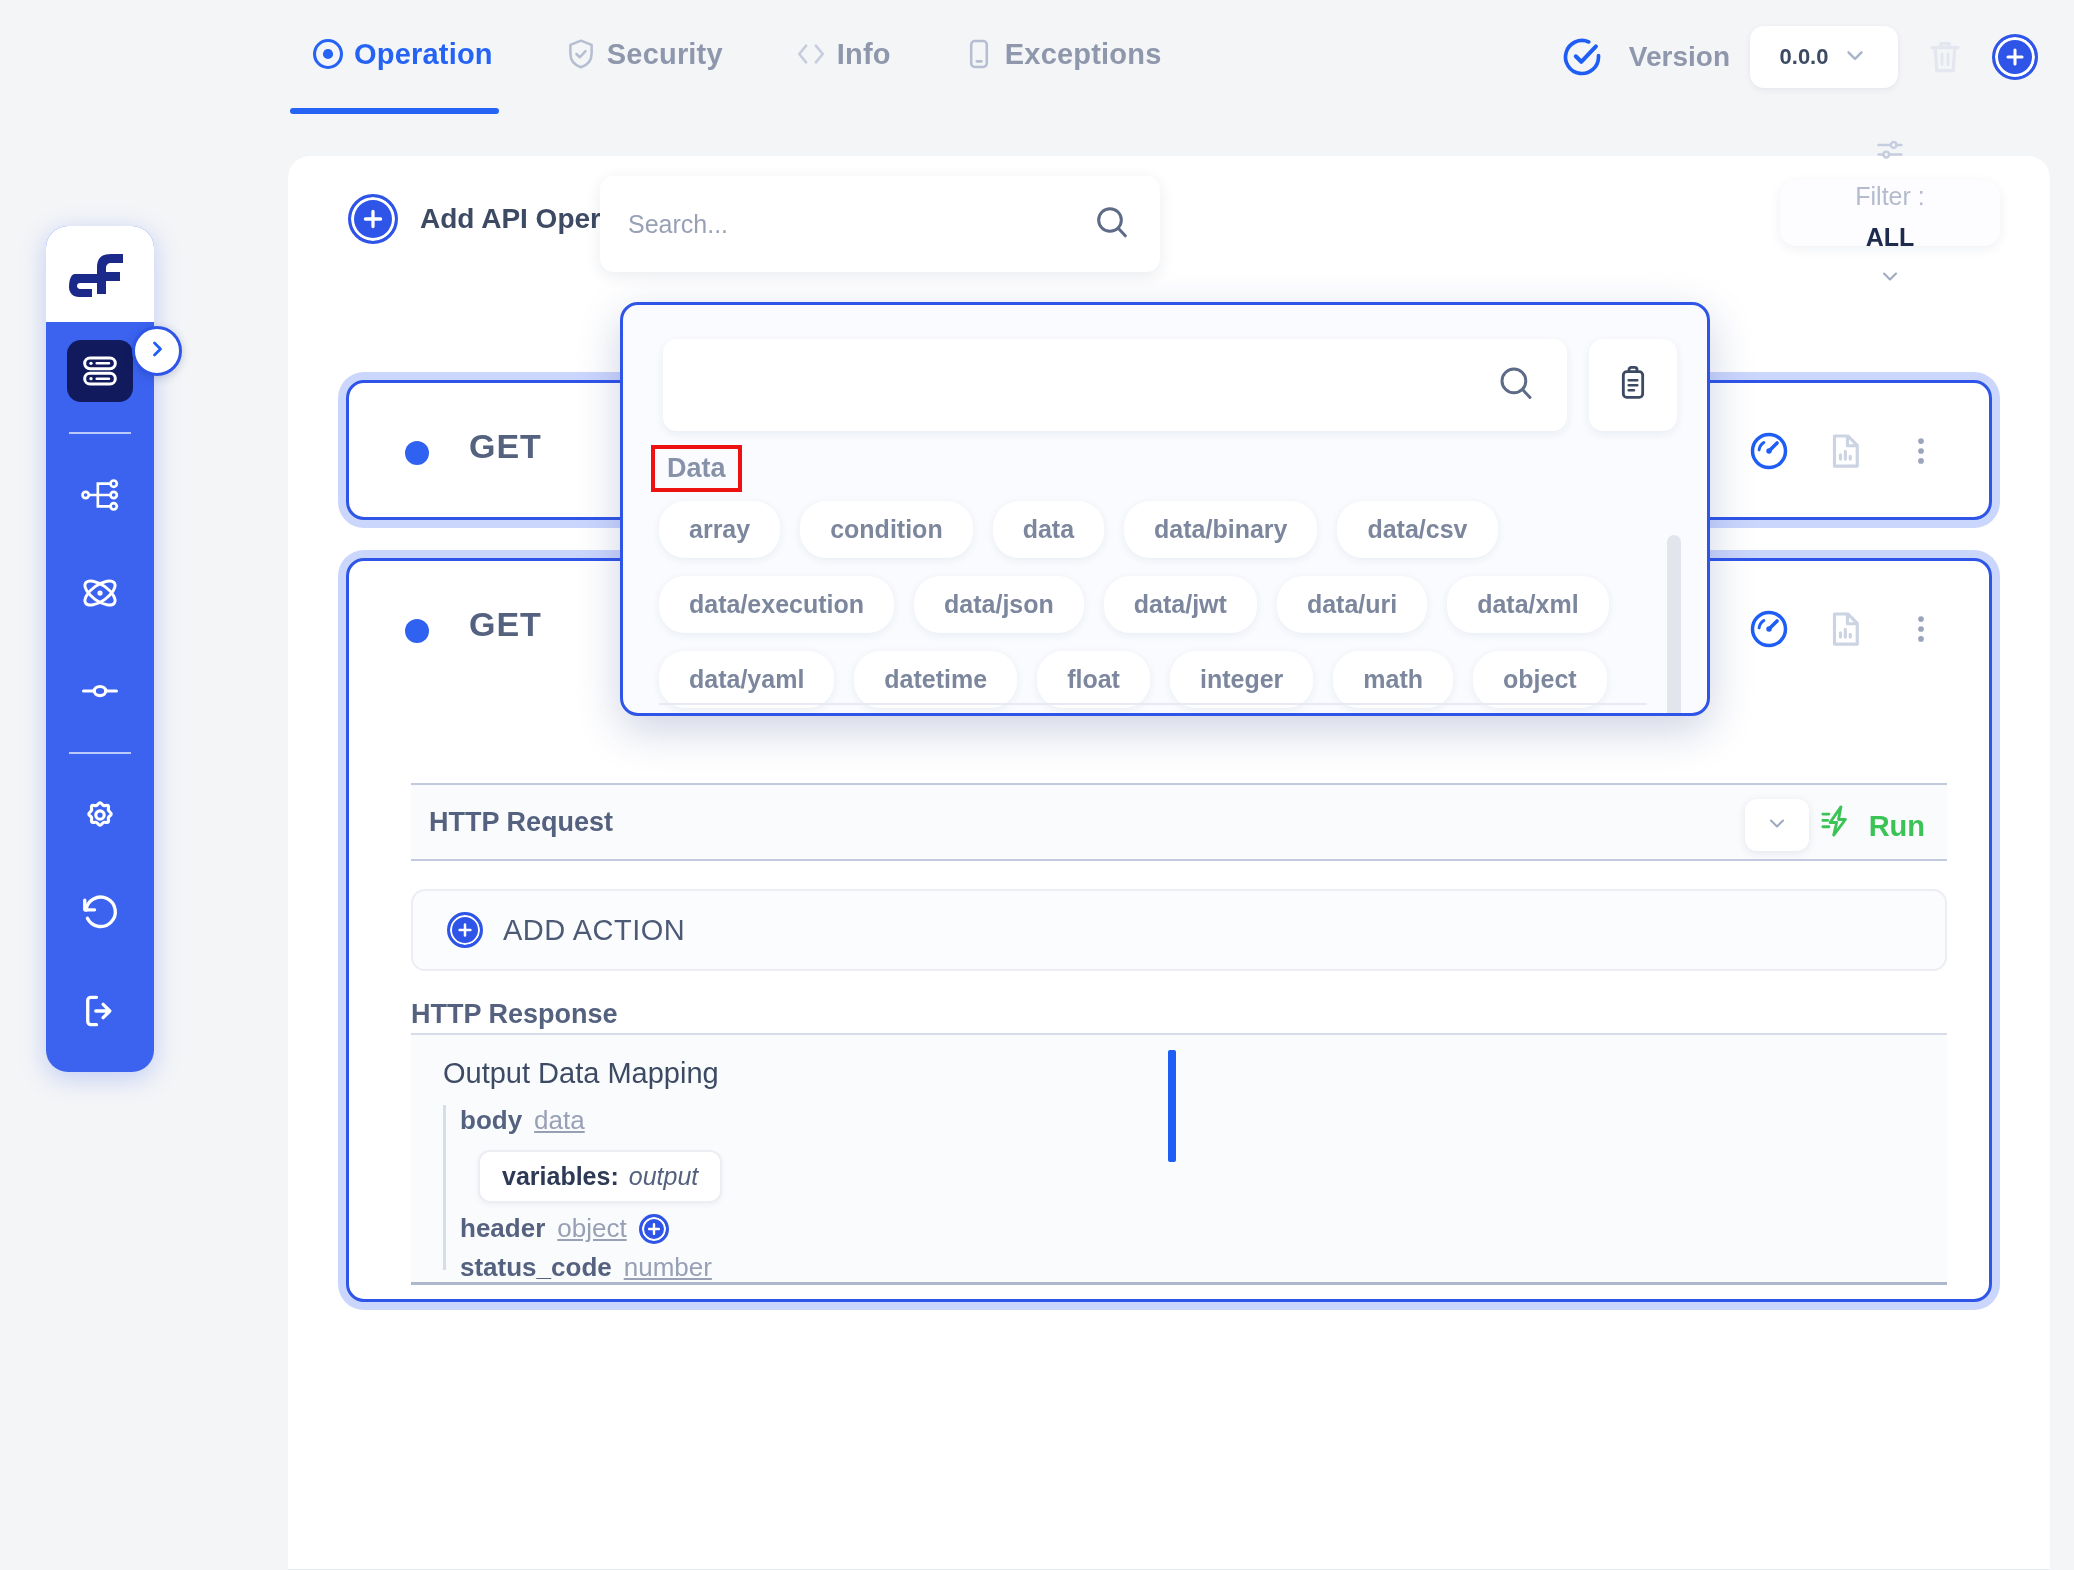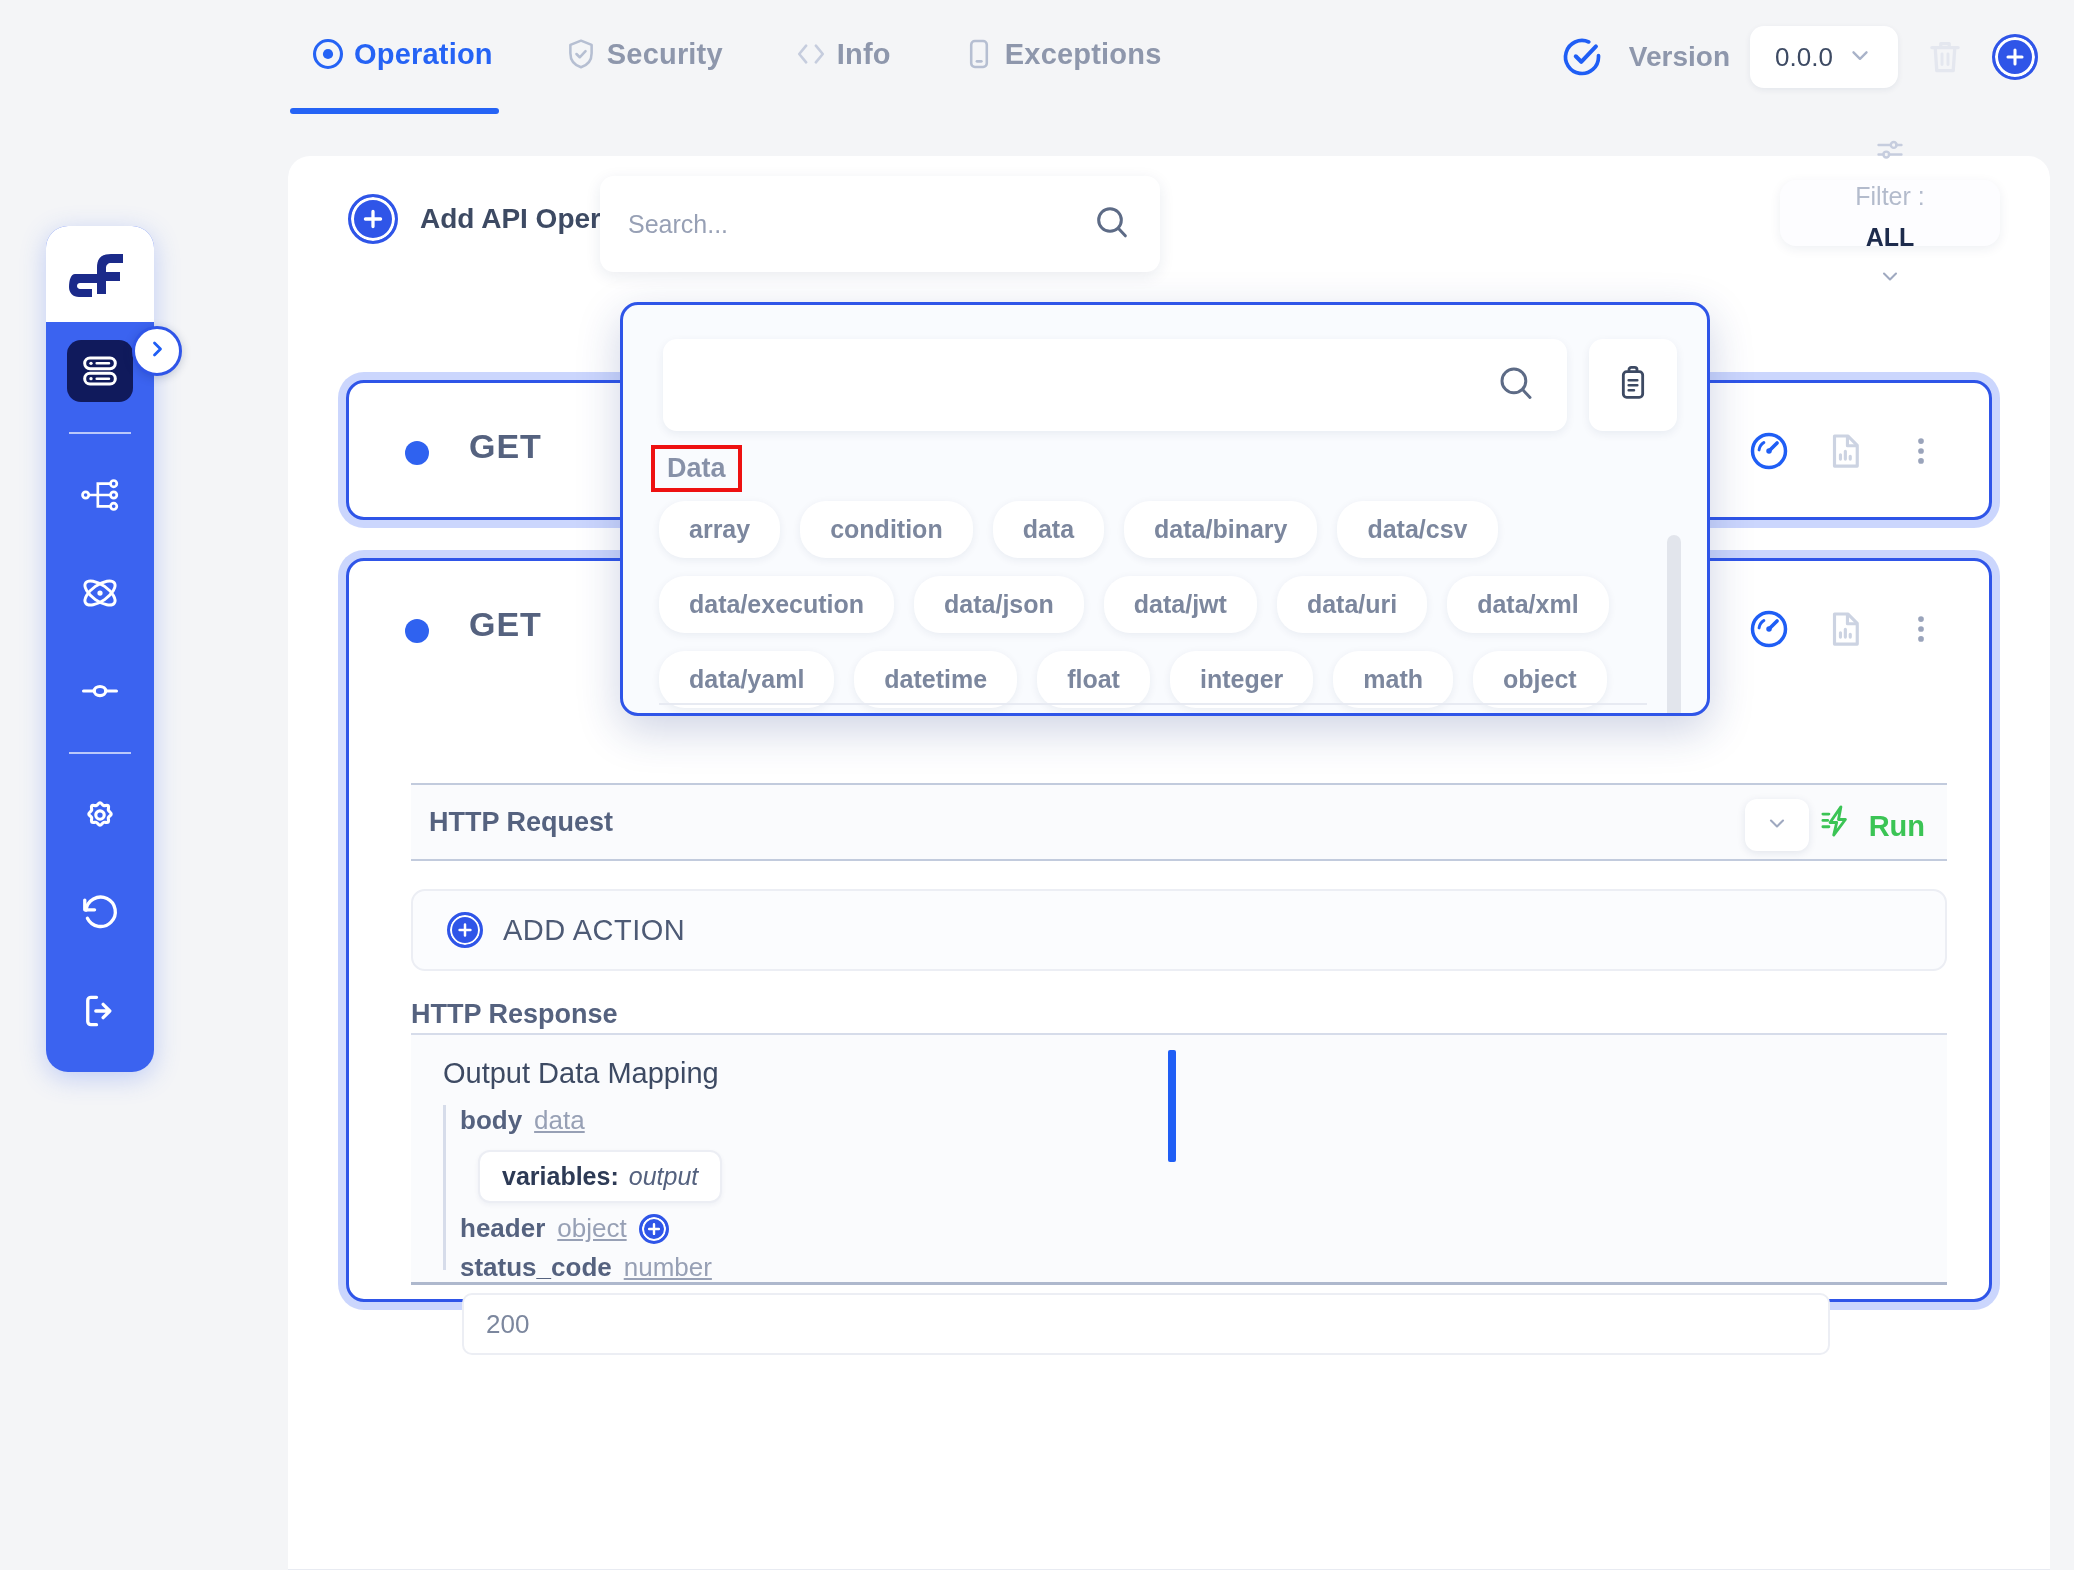--- a/index.html
+++ b/index.html
@@ -31,21 +31,21 @@
 
   .version-wrap {
     position: absolute; right: 36px; top: 26px; display: flex; align-items: center; gap: 20px;
   }
   .version-label { font-size: 28px; font-weight: 700; color: #8e97ac; }
   .version-select {
     width: 148px; height: 62px; background: #fff; border-radius: 14px;
     display: flex; align-items: center; justify-content: center; gap: 14px;
     box-shadow: 0 2px 6px rgba(20,40,90,.07); cursor: pointer;
   }
-  .version-value { font-size: 26px; font-weight: 400; color: #3d4a63; }
+  .version-value { font-size: 22px; font-weight: 700; color: #3d4a63; }
   .icon-btn-plain { width: 54px; height: 54px; display:flex; align-items:center; justify-content:center; cursor: pointer; }
   .round-plus {
     width: 46px; height: 46px; border-radius: 50%;
     background: #2f55e8; border: 3px solid #2f55e8; box-shadow: 0 0 0 3px #fff inset;
     display: flex; align-items: center; justify-content: center; cursor: pointer;
   }
 
   
   .sidebar {
     position: absolute; left: 46px; top: 226px; width: 108px; height: 846px;
@@ -535,23 +535,20 @@
                   <path d="M12 5.5v13M5.5 12h13" stroke="#fff" stroke-width="3.2" stroke-linecap="round"></path>
                 </svg>
             </span>
           </div>
 
           <div class="field-row">
             <span class="field-name">status_code</span>
             <span class="field-type">number</span>
           </div>
 
-          <div class="status-input">
-            <input type="text" value="200" style="">
-          </div>
         </div>
       </div>
     </div>
   </div>
 
   <div class="drag-guide"></div>
 
   <div class="modal">
     <div class="modal-search-row">
       <div class="modal-search">

